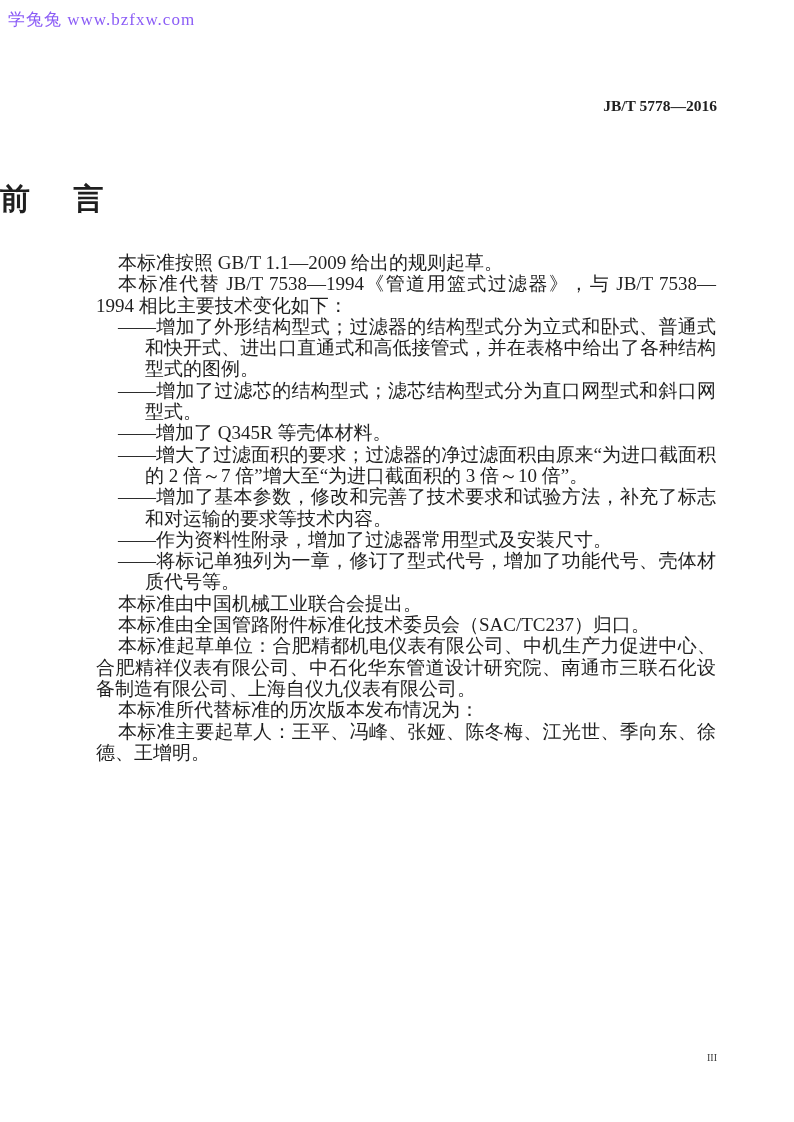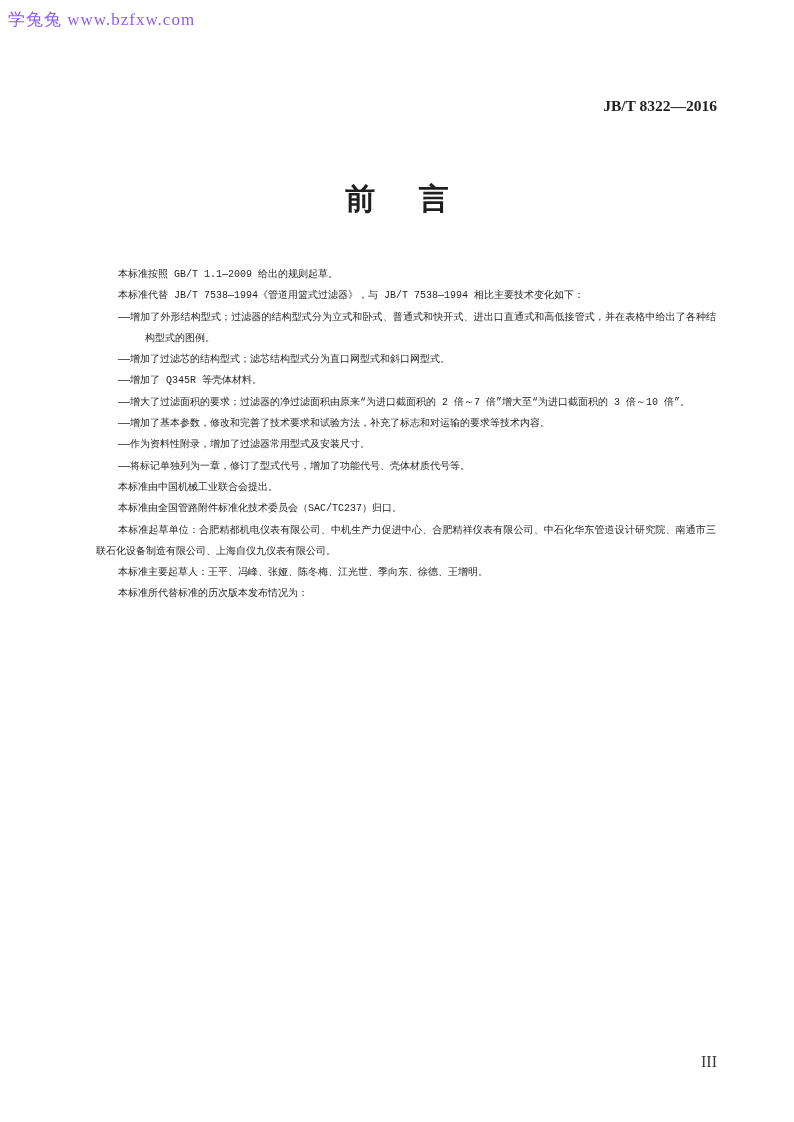--- a/index.html
+++ b/index.html
@@ -35,84 +35,83 @@
     font-size: 15.5px;
     line-height: 1.2;
     white-space: nowrap;
   }
   .fg-title {
     position: absolute;
     top: 182px;
     left: 0;
     width: 100%;
     margin: 0;
-    text-align: center;
+    text-align: left;
     font-size: 30px;
     font-weight: bold;
     line-height: 1.1;
   }
   .fg-title .title-text {
     letter-spacing: 1.45em;
     margin-right: -1.45em;
   }
   .fg-body {
     position: absolute;
-    top: 264px;
+    top: 252px;
     left: 96px;
     width: 620px;
-    font-size: 10px;
+    font-size: 19px;
     line-height: 21.3px;
     text-align: justify;
-    font-family: Liberation Mono, monospace;
   }
   .fg-body p {
     margin: 0;
     padding: 0;
   }
   p.para {
     text-indent: 22px;
   }
   p.dash {
     padding-left: 49px;
     text-indent: -27px;
   }
   .page-num {
     position: absolute;
     top: 1052px;
     left: 0;
     right: 77px;
     text-align: right;
-    font-size: 16px;
+    font-size: 10px;
     line-height: 1.2;
     color: #3a3a3a;
   }
 </style>
 </head>
 <body>
 
 <div class="page">
 
   <div class="watermark">学兔兔 www.bzfxw.com</div>
 
-  <div class="std-number">JB/T 8322—2016</div>
+  <div class="std-number">JB/T 5778—2016</div>
 
   <h1 class="fg-title"><span class="title-text">前言</span></h1>
 
   <div class="fg-body">
     <p class="para">本标准按照 GB/T 1.1—2009 给出的规则起草。</p>
     <p class="para">本标准代替 JB/T 7538—1994《管道用篮式过滤器》，与 JB/T 7538—1994 相比主要技术变化如下：</p>
     <p class="dash">——增加了外形结构型式；过滤器的结构型式分为立式和卧式、普通式和快开式、进出口直通式和高低接管式，并在表格中给出了各种结构型式的图例。</p>
     <p class="dash">——增加了过滤芯的结构型式；滤芯结构型式分为直口网型式和斜口网型式。</p>
     <p class="dash">——增加了 Q345R 等壳体材料。</p>
     <p class="dash">——增大了过滤面积的要求；过滤器的净过滤面积由原来“为进口截面积的 2 倍～7 倍”增大至“为进口截面积的 3 倍～10 倍”。</p>
     <p class="dash">——增加了基本参数，修改和完善了技术要求和试验方法，补充了标志和对运输的要求等技术内容。</p>
     <p class="dash">——作为资料性附录，增加了过滤器常用型式及安装尺寸。</p>
     <p class="dash">——将标记单独列为一章，修订了型式代号，增加了功能代号、壳体材质代号等。</p>
     <p class="para">本标准由中国机械工业联合会提出。</p>
     <p class="para">本标准由全国管路附件标准化技术委员会（SAC/TC237）归口。</p>
     <p class="para">本标准起草单位：合肥精都机电仪表有限公司、中机生产力促进中心、合肥精祥仪表有限公司、中石化华东管道设计研究院、南通市三联石化设备制造有限公司、上海自仪九仪表有限公司。</p>
+    <p class="para">本标准所代替标准的历次版本发布情况为：</p>
     <p class="para">本标准主要起草人：王平、冯峰、张娅、陈冬梅、江光世、季向东、徐德、王增明。</p>
-    <p class="para">本标准所代替标准的历次版本发布情况为：</p>
   </div>
 
   <div class="page-num">III</div>
 
 </div>
 
 </body></html>

